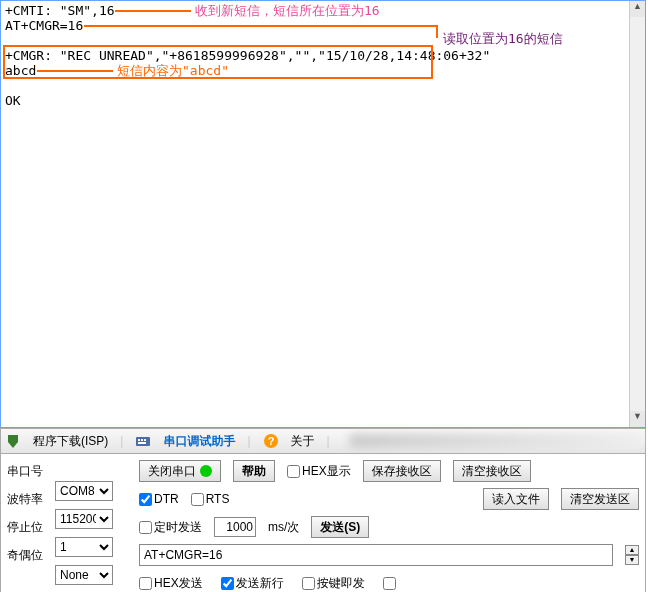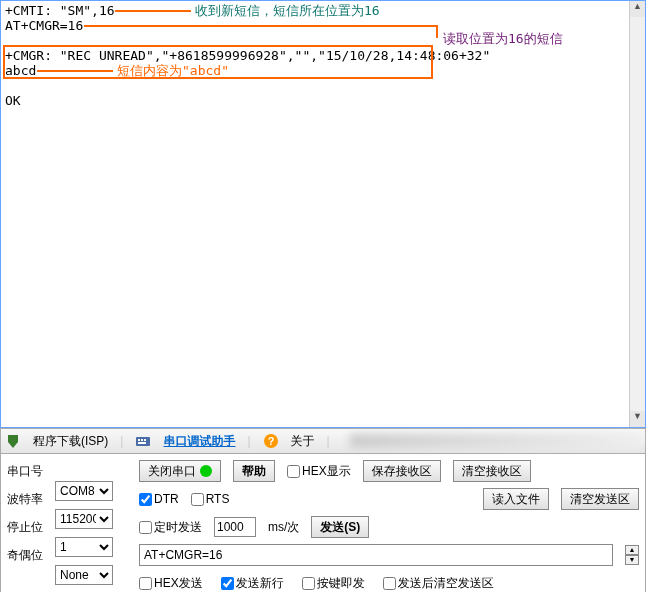--- a/index.html
+++ b/index.html
@@ -7,48 +7,48 @@
 .main-panel { width: 646px; height: 428px; border: 1px solid #66a3ff; position: relative; overflow: hidden; }
 .console-area { position: relative; width: 626px; height: 100%; font-family: SimSun, monospace; font-size: 13px; white-space: pre; line-height: 15px; padding: 2px 4px; }
 .scrollbar { position: absolute; right: 0; top: 0; width: 16px; height: 100%; background: #f0f0f0; border-left: 1px solid #ccc; }
 .scrollbar .arrow-up, .scrollbar .arrow-down { height: 16px; text-align: center; font-size: 9px; color: #555; background: #e8e8e8; cursor: pointer; }
 .ann { position: absolute; font-family: SimSun, monospace; font-size: 13px; }
 .ann-line { position: absolute; background: #ff6600; }
 .obox { position: absolute; border: 2px solid #ff6600; pointer-events: none; }
 .toolbar { width: 646px; height: 26px; background: linear-gradient(#f8f8f8,#e6e6e6); border: 1px solid #aaa; display: flex; align-items: center; font-size: 12px; padding: 0 4px; gap: 12px; }
 .toolbar .sep { color: #ccc; }
 .tool-icon { width: 16px; height: 16px; display:inline-block; }
-.tab-active { color: #0066cc; text-decoration: underline; font-weight: bold; }
+.tab-active { color: #0066cc; font-weight: bold; }
 .config-area { width: 646px; padding: 6px 6px; display: flex; gap: 0; border:1px solid #aaa; border-top:none; }
 .left-col { width: 128px; display: flex; flex-direction: column; gap: 6px; }
 .right-col { flex: 1; display: flex; flex-direction: column; gap: 6px; padding-left: 4px; }
 .row { display: flex; align-items: center; gap: 12px; height: 22px; }
 select { height: 20px; font-size: 12px; border: 1px solid #888; background: #fff; width: 58px; margin-top: 40px; }
-input[type=text].num { width: 42px; height: 20px; border: 1px solid #888; font-size: 12px; padding: 0 2px; text-align:left; }
+input[type=text].num { width: 42px; height: 20px; border: 1px solid #888; font-size: 12px; padding: 0 2px; text-align:right; }
 input[type=text].cmd { flex: 1; height: 22px; border: 1px solid #888; font-size: 12px; padding: 2px 4px; }
 .spin { width:14px; display:flex; flex-direction:column; }
 .spin div { height:10px; border:1px solid #888; font-size:7px; text-align:center; line-height:7px; background:#f0f0f0; cursor:pointer; }
 .btn { height: 22px; font-size: 12px; padding: 0 8px; background: linear-gradient(#fafafa,#e0e0e0); border: 1px solid #888; cursor: pointer; display:inline-flex; align-items:center; gap:4px; }
 .btn .dot { width:12px; height:12px; border-radius:50%; display:inline-block; }
 label.cb { display:inline-flex; align-items:center; gap:2px; cursor:pointer; }
 </style>
 </head>
 <body>
 
 <div class="main-panel">
   <div class="console-area">
     
     <div class="ann" style="left:4px; top:2px">+CMTI: "SM",16</div>
     <div class="ann" style="left:4px; top:17px">AT+CMGR=16</div>
     <div class="ann" style="left:4px; top:47px">+CMGR: "REC UNREAD","+8618599996928","","15/10/28,14:48:06+32"</div>
     <div class="ann" style="left:4px; top:62px">abcd</div>
     <div class="ann" style="left:4px; top:92px">OK</div>
     
     <div class="ann-line" style="left:114px; top:9px; width:76px; height:2px"></div>
-    <div class="ann" style="left:194px; top:2px; color:#0f766e">收到新短信，短信所在位置为16</div>
+    <div class="ann" style="left:194px; top:2px; color:#ec4899">收到新短信，短信所在位置为16</div>
 
     <div class="ann-line" style="left:83px; top:24px; width:352px; height:2px"></div>
     <div class="ann-line" style="left:435px; top:24px; width:2px; height:13px"></div>
     <div class="ann" style="left:442px; top:30px; color:#701a75">读取位置为16的短信</div>
 
     <div class="ann-line" style="left:36px; top:69px; width:76px; height:2px"></div>
     <div class="ann" style="left:116px; top:62px; color:#ff6600">短信内容为"abcd"</div>
 
     
     <div class="obox" style="left:2px; top:44px; width:430px; height:34px"></div>
@@ -161,17 +161,16 @@
       <label class="cb">
           <input type="checkbox" checked="" style="">
           <span>发送新行</span>
         </label>
       <label class="cb">
           <input type="checkbox" style="">
           <span>按键即发</span>
         </label>
       <label class="cb">
           <input type="checkbox" style="">
-          <span>发送后清空发送区</span>
         </label>
     </div>
   </div>
 </div>
 
 </body></html>

